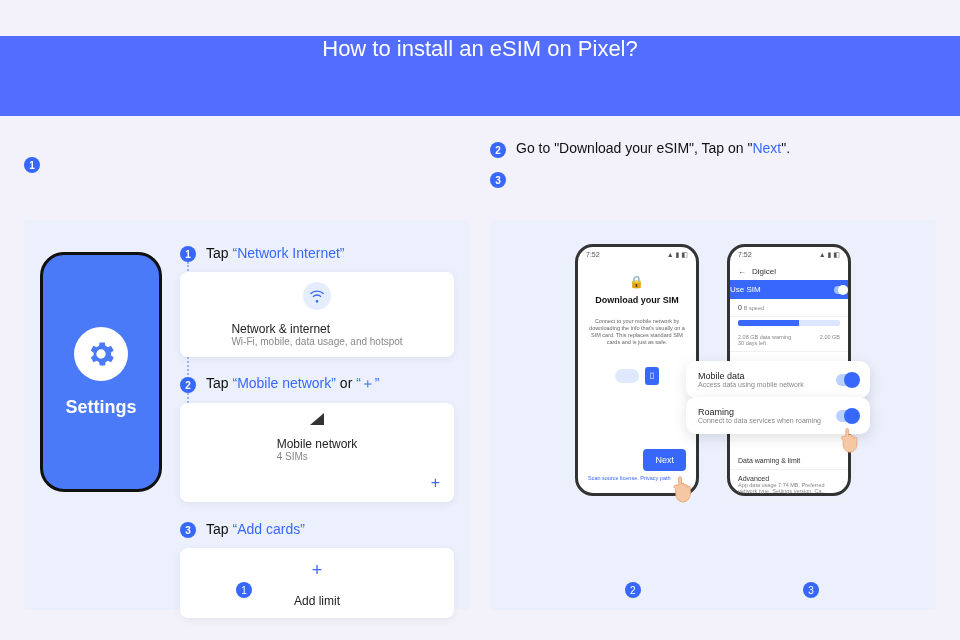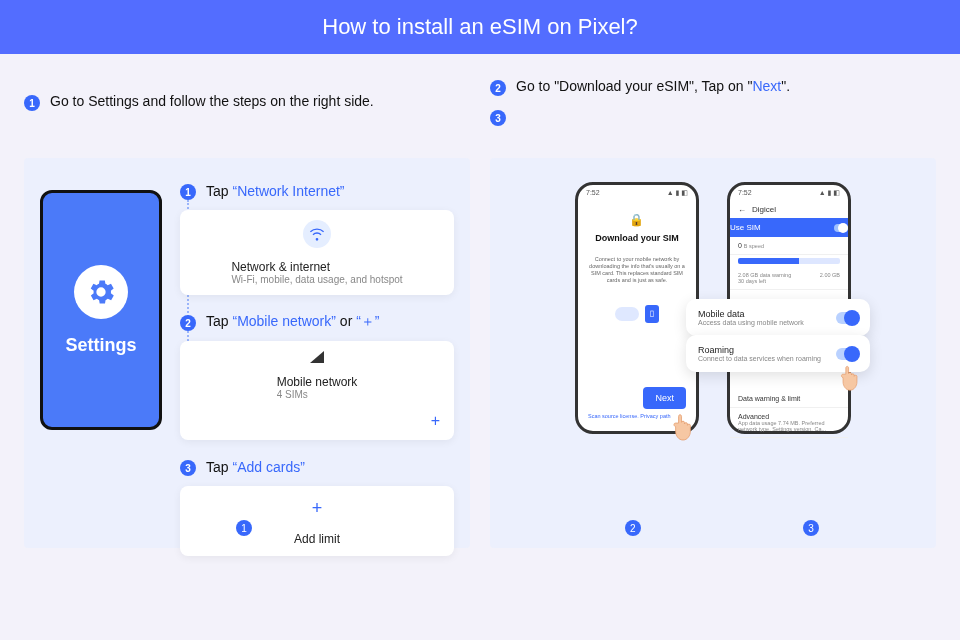--- a/index.html
+++ b/index.html
@@ -1,30 +1,30 @@
 <!DOCTYPE html>
 <html><head>
 <meta charset="utf-8">
 <style>
   * { box-sizing: border-box; margin: 0; padding: 0; }
   body { font-family: 'Segoe UI', Arial, sans-serif; background: #f3f2fa; width: 960px; height: 640px; overflow: hidden; }
-  .header { background: #536dff; height: 54px; display: flex; align-items: center; justify-content: center; }
+  .header { background: #536dff; height: 80px; display: flex; justify-content: center; margin-top: 36px; }
   .header-title { color: #fff; font-size: 22px; font-weight: 500; }
   .content { padding: 24px 24px 0; }
   .top-row { display: flex; gap: 20px; margin-bottom: 20px; }
   .col-left, .col-right { flex: 1; }
   .col-left { display: flex; align-items: center; }
   .step-line { display: flex; align-items: flex-start; gap: 10px; font-size: 14px; color: #111; margin-bottom: 12px; }
   .num-badge { flex-shrink: 0; width: 16px; height: 16px; border-radius: 50%; background: #3868fb; color: #fff; font-size: 10px; font-weight: 600; display: flex; align-items: center; justify-content: center; margin-top: 2px; }
   .link-text { color: #3868fb; }
   .panels { display: flex; gap: 20px; }
   .panel { flex: 1; background: #ecf0fd; border-radius: 4px; padding: 24px 16px 12px; height: 390px; position: relative; }
   
   .panel1-inner { display: flex; gap: 18px; height: 310px; }
-  .phone-settings { width: 122px; height: 240px; border: 3px solid #111; border-radius: 12px; background: #4b7af9; display: flex; flex-direction: column; align-items: center; justify-content: center; gap: 16px; margin-top: 8px; }
+  .phone-settings { width: 122px; height: 240px; border: 3px solid #111; border-radius: 24px; background: #4b7af9; display: flex; flex-direction: column; align-items: center; justify-content: center; gap: 16px; margin-top: 8px; }
   .gear-icon { width: 54px; height: 54px; border-radius: 50%; background: #fff; display: flex; align-items: center; justify-content: center; }
   .gear-icon svg { width: 32px; height: 32px; fill: #4b7af9; }
   .phone-settings-label { color: #fff; font-size: 18px; font-weight: 700; }
   .steps-col { flex: 1; position: relative; }
   .vline { position: absolute; left: 7px; top: 18px; height: 180px; border-left: 2px dotted #4b7af9; opacity: 0.5; }
   .substep { margin-bottom: 18px; position: relative; }
   .substep-label { display: flex; align-items: center; gap: 10px; font-size: 14px; color: #111; margin-bottom: 10px; }
   .card { background: #fff; border-radius: 8px; padding: 10px 14px; display: flex; align-items: center; gap: 12px; box-shadow: 0 2px 8px rgba(0,0,0,0.06); font-size: 12px; color: #222; margin-left: 0px; flex-direction: column; }
   .card-wifi-icon { width: 28px; height: 28px; border-radius: 50%; background: #e5eeff; color: #3868fb; display: flex; align-items: center; justify-content: center; flex-shrink: 0; }
   .card-title { font-size: 12px; color: #222; }
@@ -73,21 +73,20 @@
 
 <div class="header">
   <div class="header-title">How to install an eSIM on Pixel?</div>
 </div>
 
 <div class="content">
   <div class="top-row">
     <div class="col-left">
       <div class="step-line">
         <span class="num-badge">1</span>
-        <span>Go to Settings and follow the steps on the right side.</span>
       </div>
     </div>
     <div class="col-right">
       <div class="step-line">
         <span class="num-badge">2</span>
         <span>
           <span>Go to "Download your eSIM", Tap on "</span><span class="link-text">Next</span><span>".</span>
         </span>
       </div>
       <div class="step-line">

